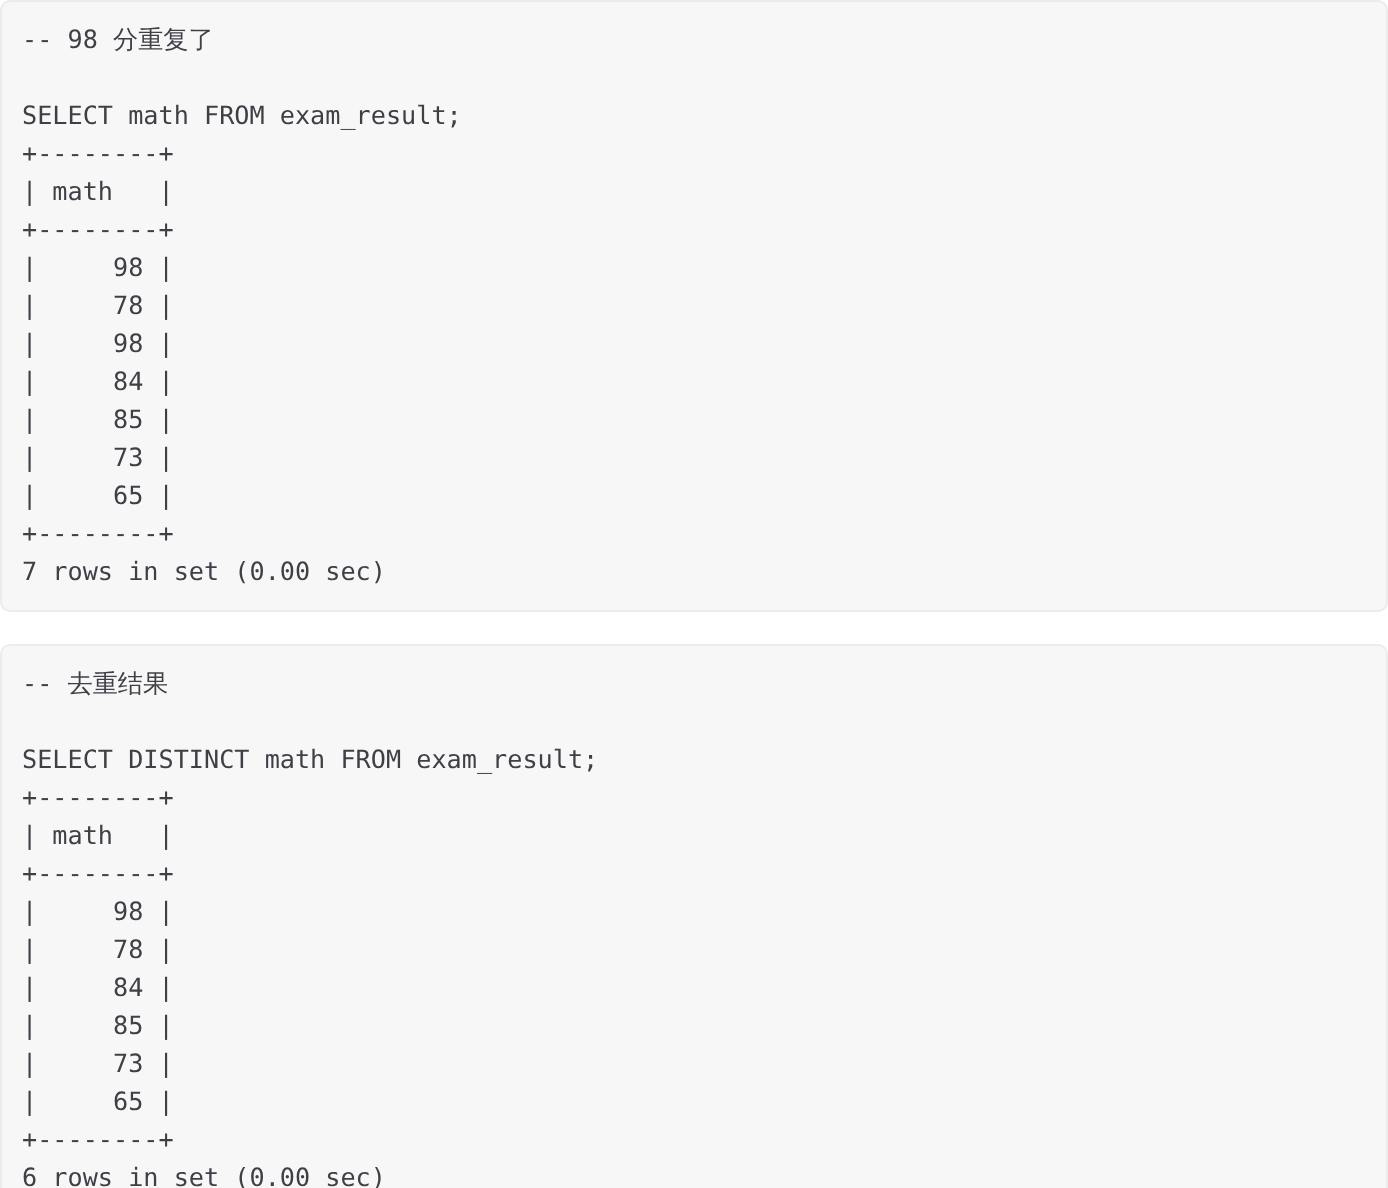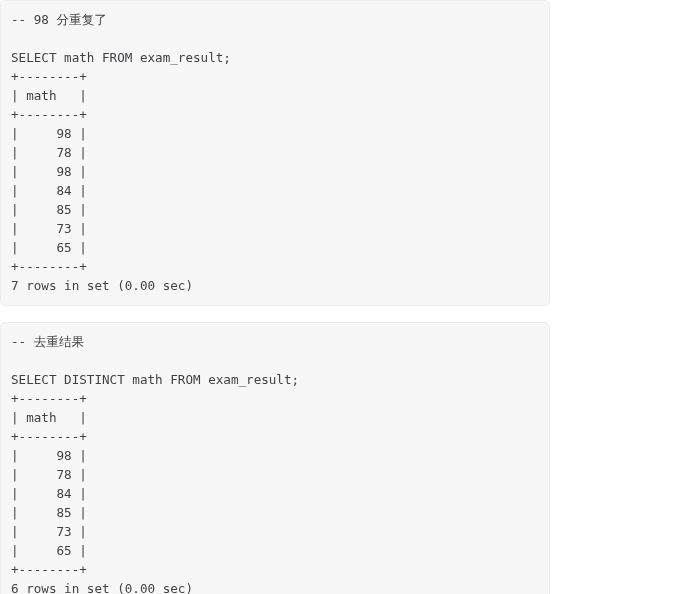--- a/index.html
+++ b/index.html
@@ -14,21 +14,21 @@
     font-family: "DejaVu Sans Mono", "Liberation Mono", monospace;
   }
   .page {
     width: 694px;
     height: 594px;
     position: relative;
     background: #ffffff;
   }
   .code-block {
     box-sizing: border-box;
-    width: 550px;
+    width: 694px;
     background: #f7f7f8;
     border: 1px solid #ececec;
     border-radius: 5px;
     padding: 9px 10px 10px 10px;
     overflow: hidden;
   }
   .code-block + .code-block {
     margin-top: 16px;
   }
   pre.code {

